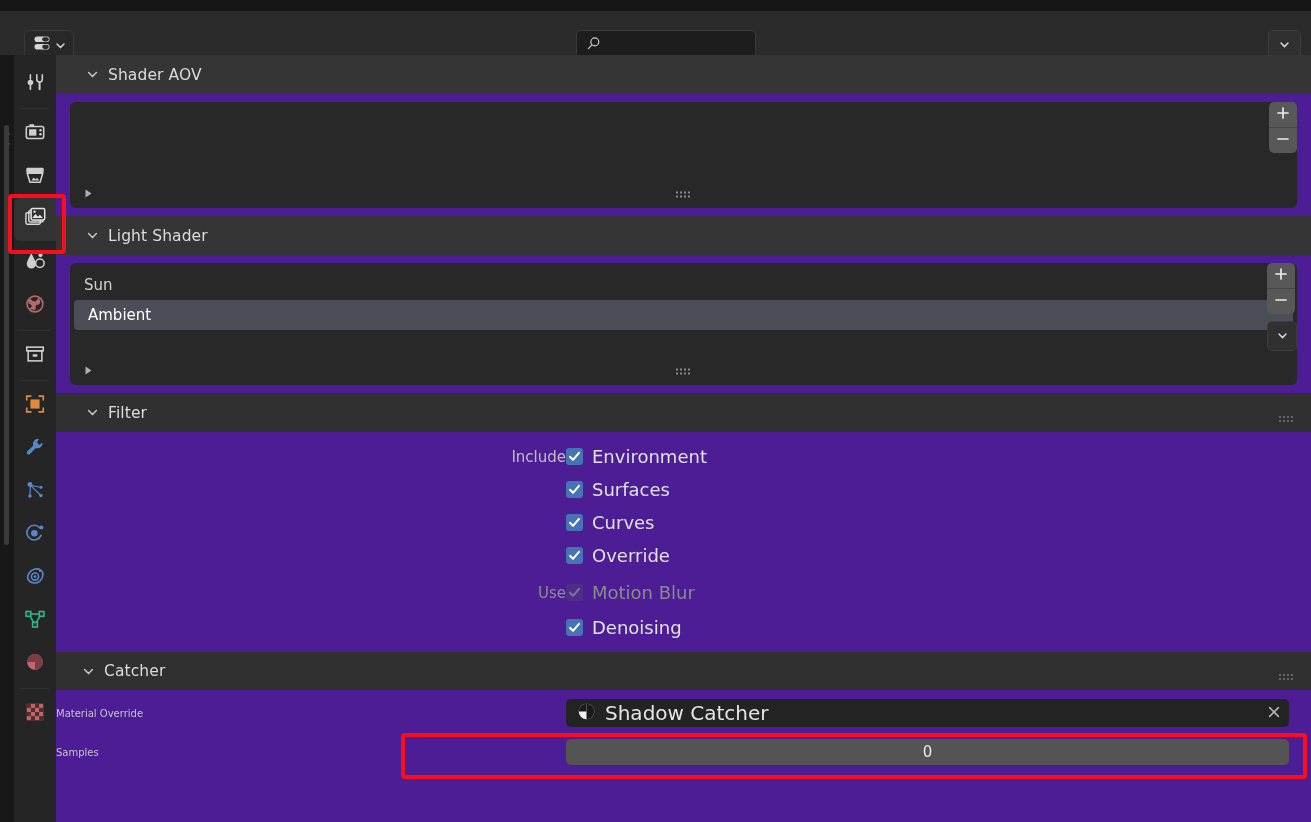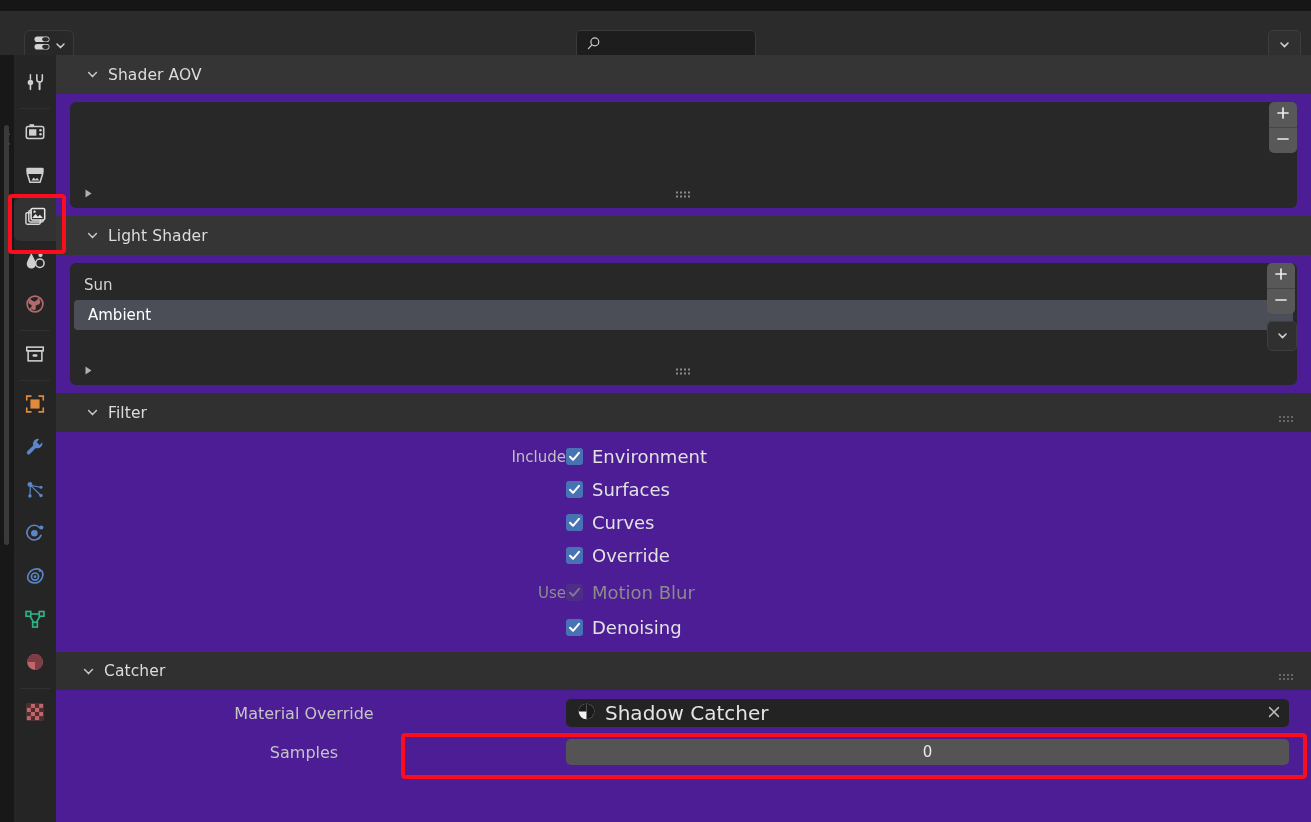--- a/index.html
+++ b/index.html
@@ -206,22 +206,22 @@
   .cbox.dim { background: #53586080; opacity: .55; }
   .cb-text {
     margin-left: 9px;
     color: #e2e2e2; font-size: 18px;
   }
   .cb-text.dim { color: #8b8b8b; text-align: right; }
 
   
   .field-row { display: flex; align-items: center; height: 34px; }
   .field-label {
-    width: 510px; text-align: center; padding-right: 14px;
-    color: #c5c5c5; font-size: 16px; box-sizing: border-box;
+    width: 510px; text-align: left; padding-right: 14px;
+    color: #c5c5c5; font-size: 10px; box-sizing: border-box;
   }
   .field-value {
     flex: 1;
     margin-right: 22px;
     height: 28px;
     background: #232323;
     border-radius: 5px;
     display: flex; align-items: center;
     position: relative;
   }

